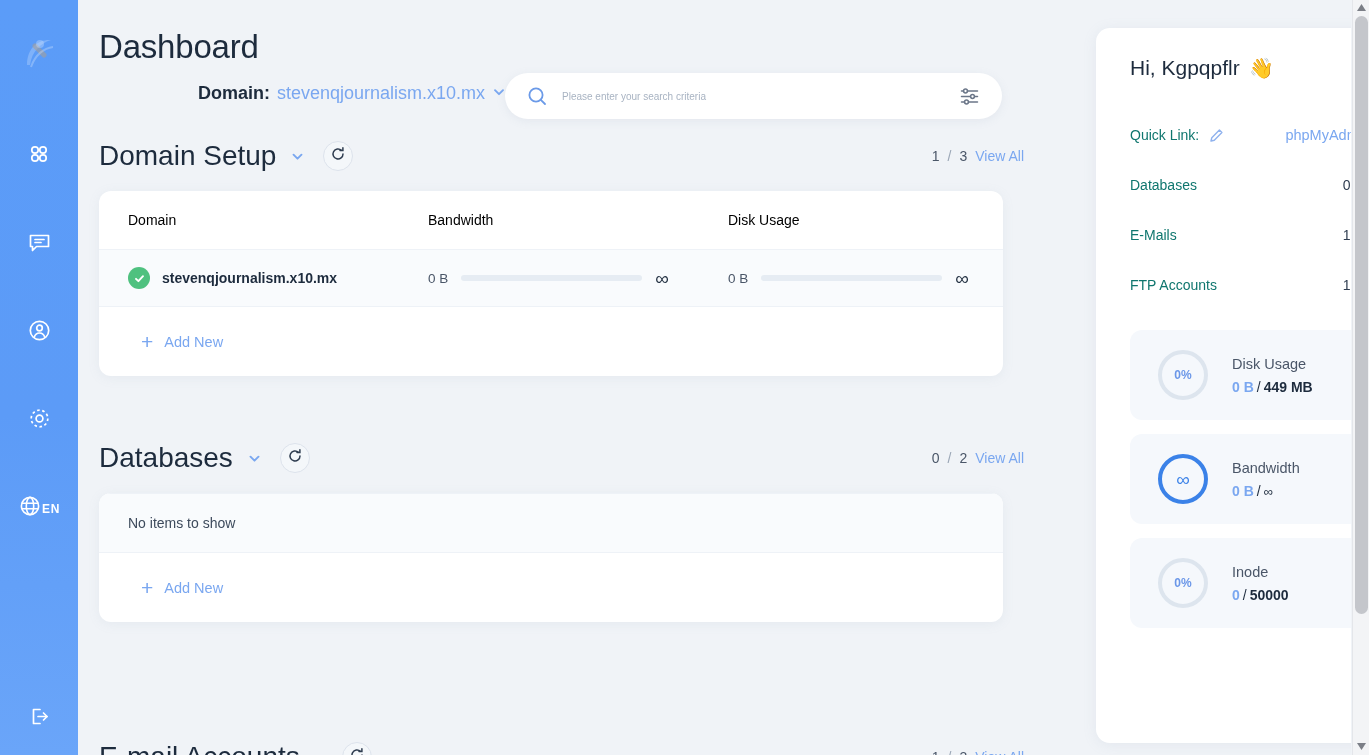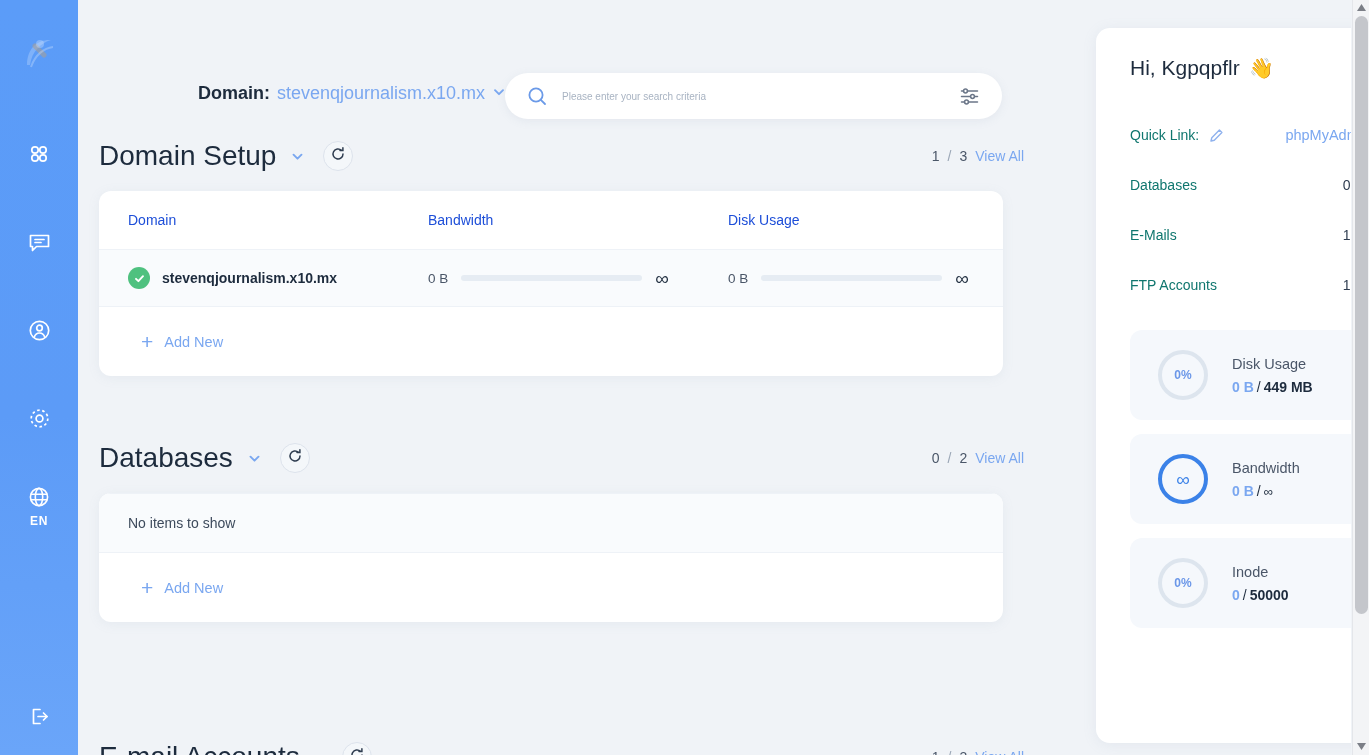--- a/index.html
+++ b/index.html
@@ -18,21 +18,21 @@
     background: linear-gradient(180deg,#5b9cf8 0%,#5c9bf7 55%,#6aa5f9 100%);
     display: flex; flex-direction: column; align-items: center;
   }
   .logo {
     margin-top: 30px; width: 46px; height: 46px;
     display: flex; align-items: center; justify-content: center;
     opacity: .72;
   }
   .nav { margin-top: 58px; display: flex; flex-direction: column; align-items: center; gap: 48px; }
   .nav-item {
-    width: 40px; height: 40px; display: flex; flex-direction: column;
+    width: 40px; height: 40px; display: flex; 
     align-items: center; justify-content: center; cursor: pointer;
   }
   .nav-item svg { display: block; }
   .lang-label {
     color: #fff; font-size: 12px; font-weight: 700; letter-spacing: .6px;
     margin-top: 5px;
   }
   .nav-bottom { position: absolute; left: 0; bottom: 22px; width: 78px; display: flex; justify-content: center; }
 
   
@@ -93,21 +93,21 @@
   .view-all { color: #7aa7f0; cursor: pointer; }
 
   
   .card {
     position: absolute; left: 21px; width: 904px;
     background: #fff; border-radius: 12px;
     box-shadow: 0 2px 12px rgba(140,155,180,.10);
     overflow: hidden;
   }
   .thead { display: flex; height: 58px; align-items: center; padding: 0 0 0 29px; }
-  .thead > div { font-size: 14px; color: #1d4ed8; }
+  .thead > div { font-size: 14px; color: #000000; }
   .trow {
     display: flex; height: 58px; align-items: center; padding: 0 0 0 29px;
     background: #f9fbfd; border-top: 1px solid #eef2f7; border-bottom: 1px solid #eef2f7;
   }
   .col-a { width: 300px; display: flex; align-items: center; gap: 12px; }
   .col-b { width: 300px; display: flex; align-items: center; }
   .col-c { flex: 1; display: flex; align-items: center; }
   .dom-name { font-size: 14px; color: #1d2b3d; font-weight: 700; }
   .ok-badge {
     width: 22px; height: 22px; border-radius: 50%; background: #4fc17f;
@@ -256,20 +256,21 @@
           <path d="M13 5.5H6.5v14H13"></path>
           <path d="M16.5 9l3.5 3.5-3.5 3.5"></path>
           <path d="M20 12.5h-9"></path>
         </svg>
       </span>
     </div>
   </div>
 
   <div class="main">
 
+    <div class="page-title">Dashboard</div>
 
     <div class="topbar">
       <div class="domain-wrap">
         <span class="domain-label">Domain:</span>
         <span class="domain-value">stevenqjournalism.x10.mx</span>
         <span class="chev">
           <svg width="14" height="14" viewBox="0 0 14 14" fill="none" stroke="#7aa7f0" stroke-width="1.9" stroke-linecap="round" stroke-linejoin="round">
             <path d="M3 5.2l4 4 4-4"></path>
           </svg>
         </span>

